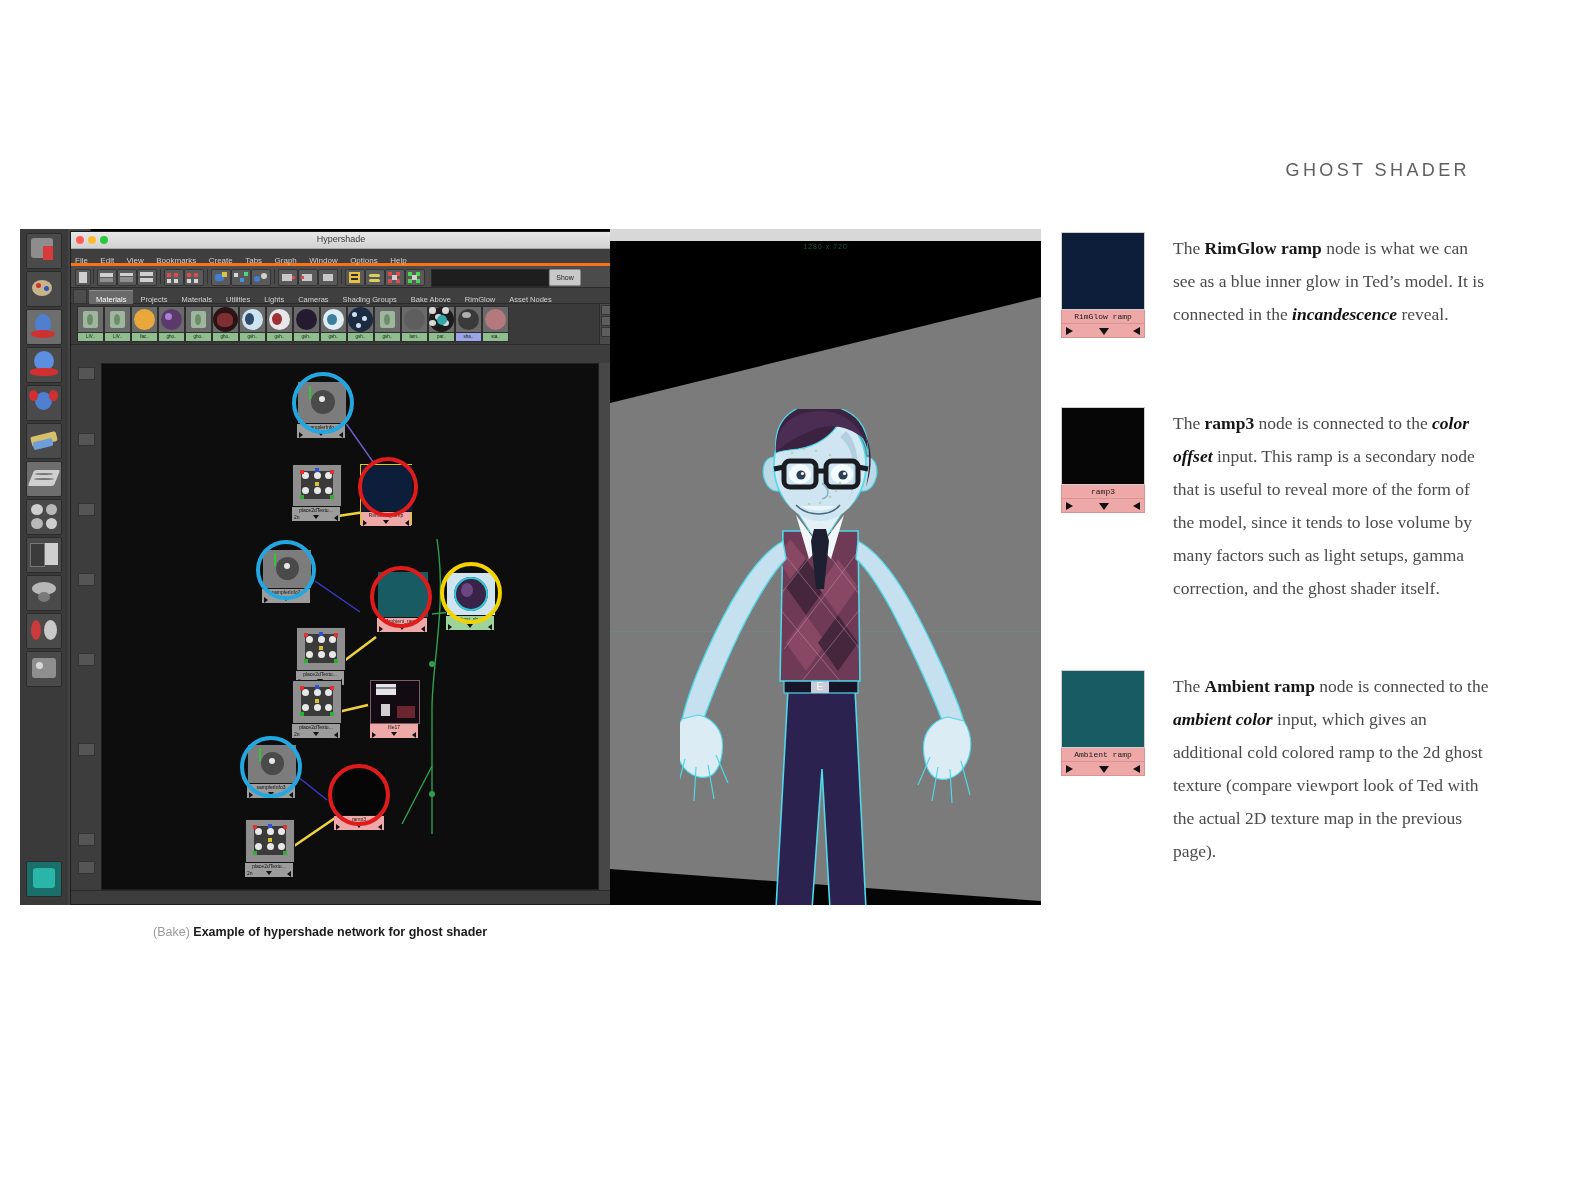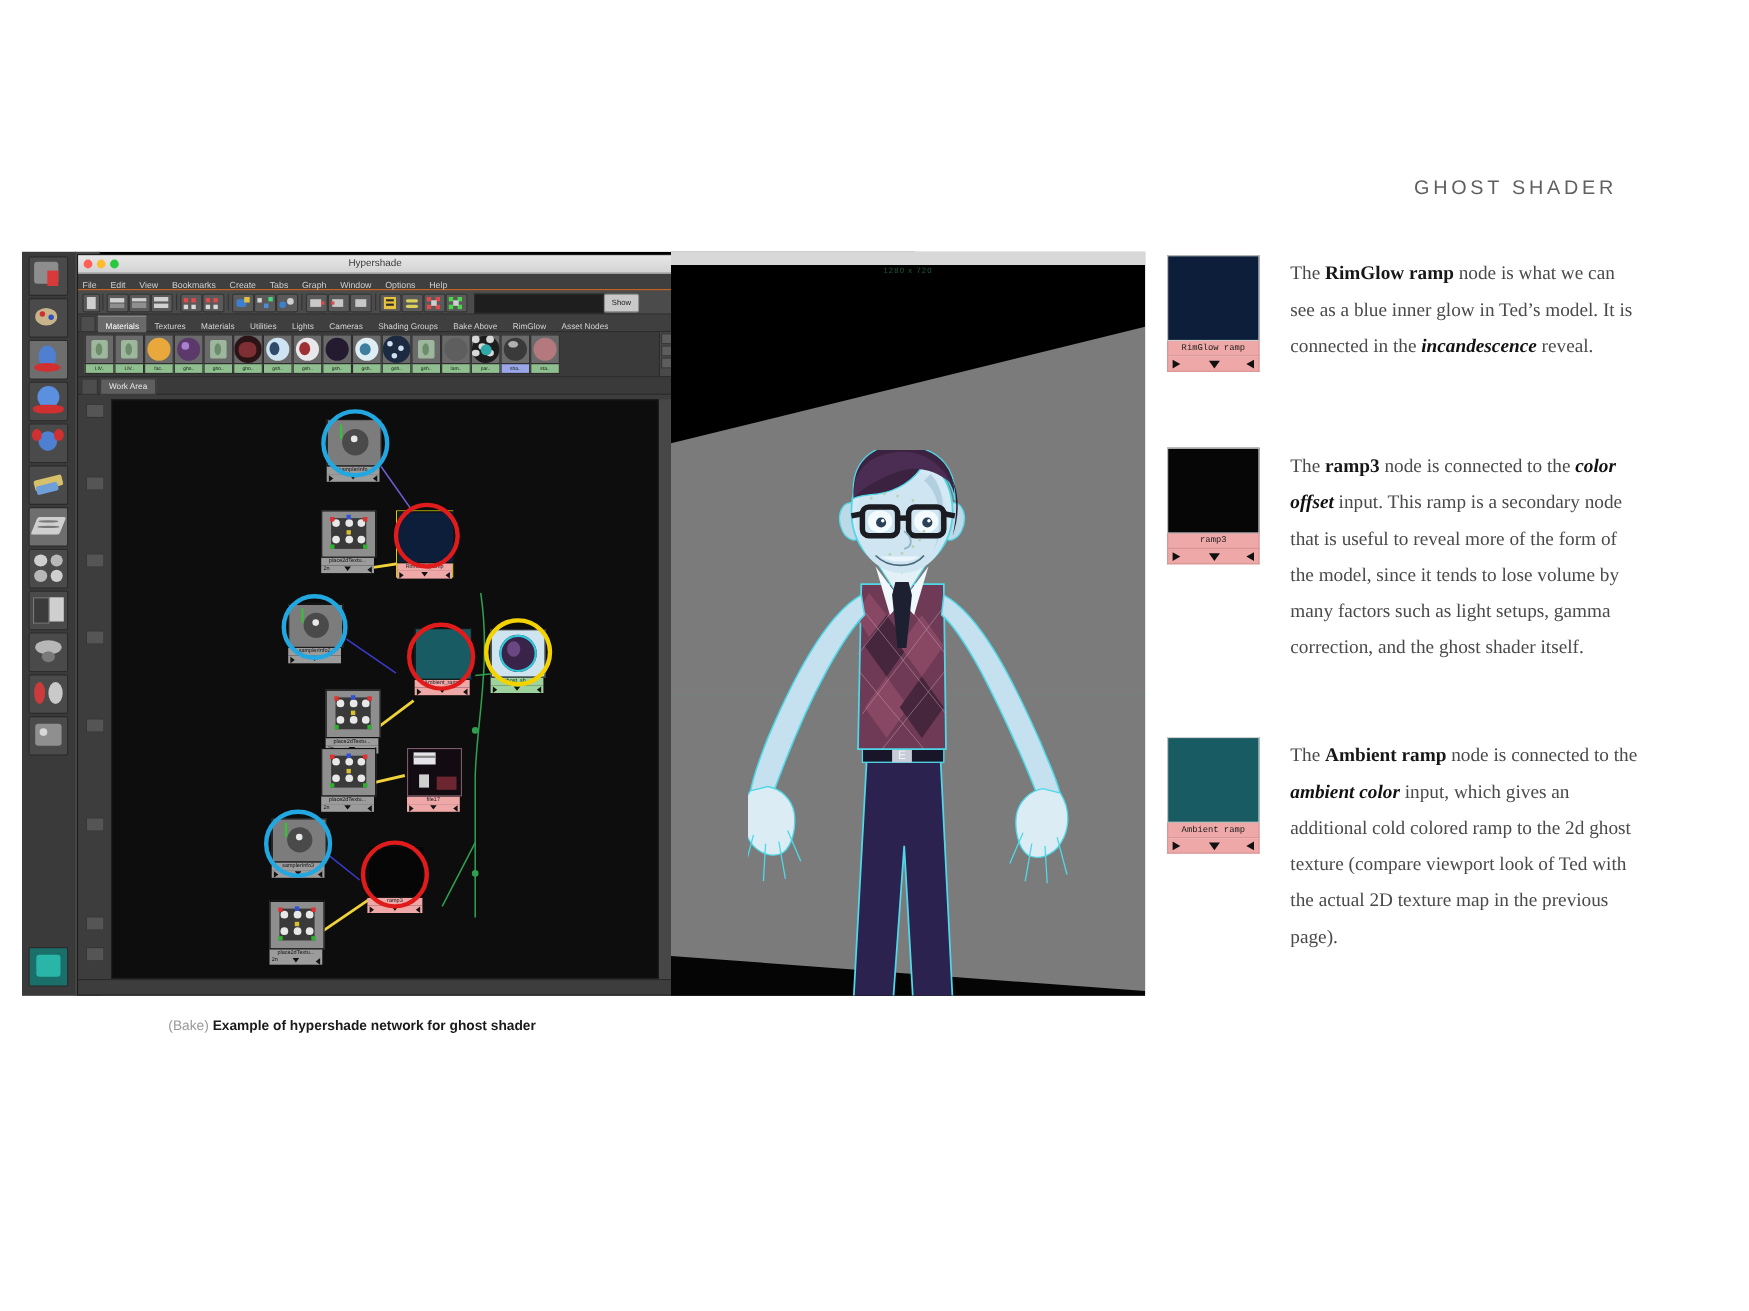--- a/index.html
+++ b/index.html
@@ -40,21 +40,21 @@
 
   
   #hyper{position:absolute;left:50px;top:2px;width:540px;height:672px;background:#3d3d3d;border:1px solid #1c1c1c;}
   #hyper-titlebar{position:relative;height:16px;background:linear-gradient(#e8e8e8,#d2d2d2);border-bottom:1px solid #a9a9a9;}
   .tl-dot{position:absolute;top:4px;width:8px;height:8px;border-radius:50%;}
   #tl-red{left:5px;background:#ff5f57;}
   #tl-yellow{left:17px;background:#ffbd2e;}
   #tl-green{left:29px;background:#28c840;}
   #hyper-title{position:absolute;left:0;right:0;top:2px;text-align:center;font-size:9px;color:#3a3a3a;}
 
-  #hyper-menubar{height:14px;background:#3f3f3f;border-bottom:1px solid #f97316;padding-left:4px;}
+  #hyper-menubar{height:14px;background:#3f3f3f;border-bottom:3px solid #f97316;padding-left:4px;}
   #hyper-menubar span{display:inline-block;font-size:8px;color:#cfcfcf;margin-right:8px;line-height:14px;}
 
   #hyper-toolbar{height:21px;background:#4b4b4b;border-bottom:1px solid #2b2b2b;position:relative;}
   .tb{position:absolute;top:3px;height:15px;background:#5a5a5a;border:1px solid #333;border-radius:2px;overflow:hidden;}
   .tb i{position:absolute;display:block;}
   .tb-sep{position:absolute;top:3px;width:1px;height:15px;background:#333;}
   #tb-field{position:absolute;top:3px;height:14px;background:#1e1e1e;border:1px solid #2a2a2a;}
   #tb-show{position:absolute;top:3px;height:15px;background:#c9c9c9;border:1px solid #8d8d8d;border-radius:2px;
            font-size:7px;color:#1b1b1b;text-align:center;line-height:15px;}
 
@@ -314,21 +314,21 @@
         <i style="left:10px;top:2px;width:4px;height:4px;background:#4ad84a;"></i>
         <i style="left:2px;top:9px;width:4px;height:4px;background:#4ad84a;"></i>
         <i style="left:10px;top:9px;width:4px;height:4px;background:#4ad84a;"></i>
         <i style="left:6px;top:5px;width:5px;height:5px;background:#cfcfcf;"></i>
       </div>
       <input id="tb-field" style="left: 360px; width: 112px;" value="">
       <div id="tb-show" style="left:478px;width:30px;">Show</div>
     </div>
 
     <div id="hyper-tabs">
-      <span class="tabbox"></span><span class="tab active">Materials</span><span class="tab">Textures</span><span class="tab">Materials</span><span class="tab">Utilities</span><span class="tab">Lights</span><span class="tab">Cameras</span><span class="tab">Shading Groups</span><span class="tab">Bake Above</span><span class="tab">RimGlow</span><span class="tab">Asset Nodes</span>
+      <span class="tabbox"></span><span class="tab active">Materials</span><span class="tab">Projects</span><span class="tab">Materials</span><span class="tab">Utilities</span><span class="tab">Lights</span><span class="tab">Cameras</span><span class="tab">Shading Groups</span><span class="tab">Bake Above</span><span class="tab">RimGlow</span><span class="tab">Asset Nodes</span>
     </div>
 
     <div id="swatch-strip">
       <div class="msw" style="left:6px;">
         <div class="ball">
             <div class="sp" style="left:5px;top:4px;width:15px;height:17px;background:#9db79d;border-radius:2px;"></div>
             <div class="sp" style="left:9px;top:7px;width:6px;height:11px;background:#6c8c6c;"></div>
           </div>
         <div class="cap">LIV..</div>
       </div>
@@ -440,24 +440,20 @@
           </div>
         <div class="cap">sta..</div>
       </div>
       <div id="strip-scroll">
         <div class="arw"></div>
         <div class="arw"></div>
         <div class="arw"></div>
       </div>
     </div>
 
-    <div id="workarea-tabs">
-      <div id="wa-box"></div>
-      <div id="wa-tab">Work Area</div>
-    </div>
 
     <div id="graph-leftrail">
       <div class="gr-btn" style="top:4px;"></div>
       <div class="gr-btn" style="top:70px;"></div>
       <div class="gr-btn" style="top:140px;"></div>
       <div class="gr-btn" style="top:210px;"></div>
       <div class="gr-btn" style="top:290px;"></div>
       <div class="gr-btn" style="top:380px;"></div>
       <div class="gr-btn" style="top:470px;"></div>
       <div class="gr-btn" style="bottom:16px;"></div>

